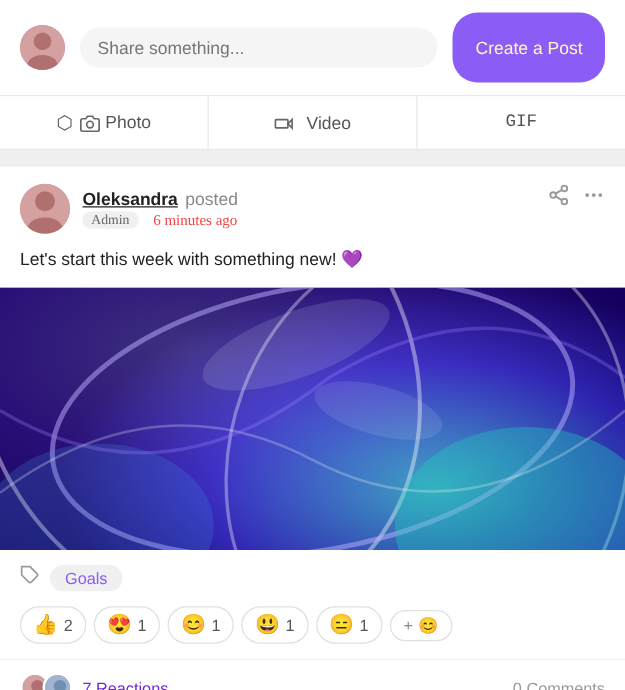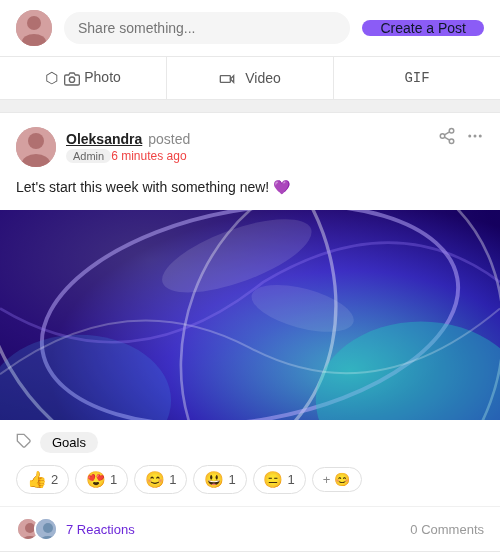--- a/index.html
+++ b/index.html
@@ -35,24 +35,24 @@
       border: none;
       outline: none;
       background: #f5f5f5;
       border-radius: 20px;
       padding: 8px 14px;
       font-size: 14px;
       color: #4c1d95;
     }
     .create-post-btn {
       background: #8b5cf6;
-      color: #0f172a;
+      color: #fef9c3;
       border: none;
       border-radius: 20px;
-      padding: 0 18px;
+      padding: 20px 18px;
       font-size: 14px;
       cursor: pointer;
       white-space: nowrap;
     }
 
     
     .media-tabs {
       background: #fff;
       display: flex;
       border-bottom: 1px solid #e8e8e8;
@@ -104,22 +104,23 @@
     .post-author-line {
       display: flex;
       align-items: center;
       gap: 6px;
     }
     .author-name { font-weight: 600; font-size: 14px; text-decoration: underline; }
     .posted-text { color: #888; font-size: 14px; }
     .author-meta {
       display: flex;
       align-items: flex-start;
-      gap: 0;
+      gap: 12px;
       margin-top: 2px;
+      font-family: Liberation Serif, serif;
     }
     .admin-badge {
       background: #f0f0f0;
       color: #666;
       font-size: 11px;
       padding: 1px 7px;
       border-radius: 10px;
     }
     .post-time { color: #ef4444; font-size: 12px; }
 
@@ -154,21 +155,21 @@
       align-items: center;
       gap: 8px;
       padding: 12px 16px;
     }
     .tag-icon { color: #999; font-size: 16px; }
     .tag-chip {
       background: #f0f0f0;
       border-radius: 12px;
       padding: 3px 12px;
       font-size: 13px;
-      color: #000000;
+      color: #8b5cf6;
     }
 
     
     .reactions-row {
       display: flex;
       align-items: center;
       gap: 6px;
       padding: 0 16px 12px;
       flex-wrap: wrap;
     }

